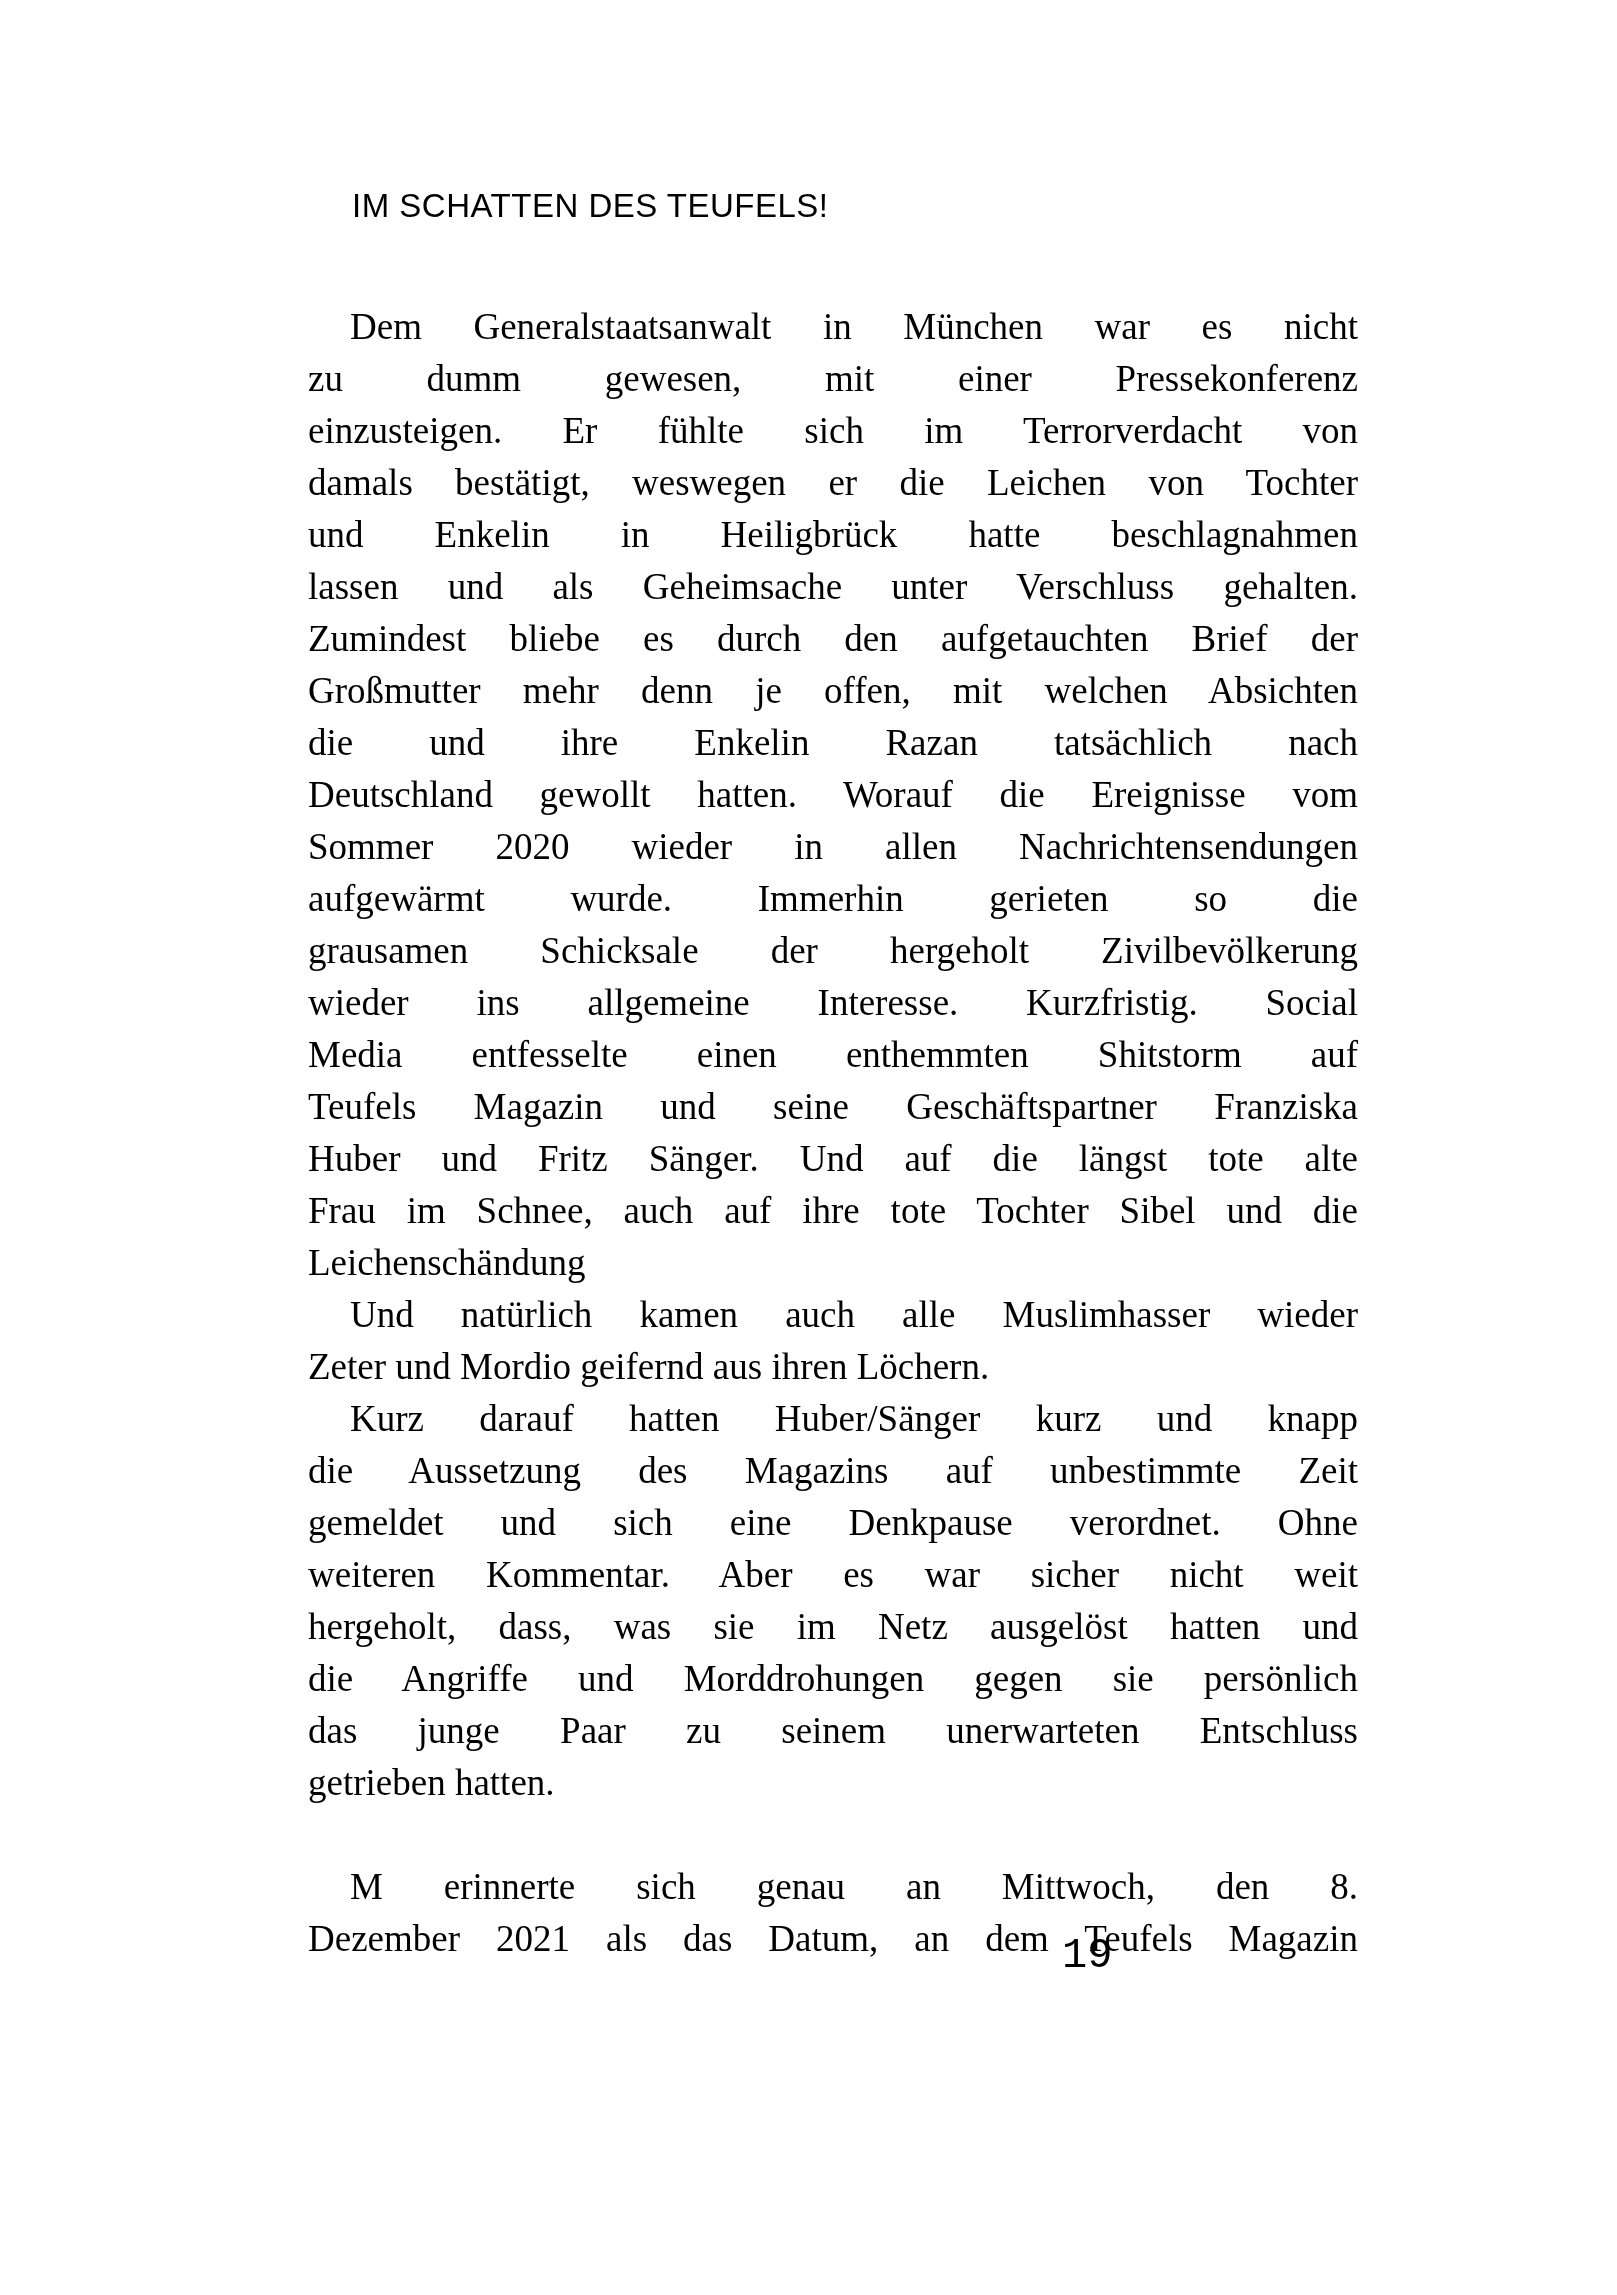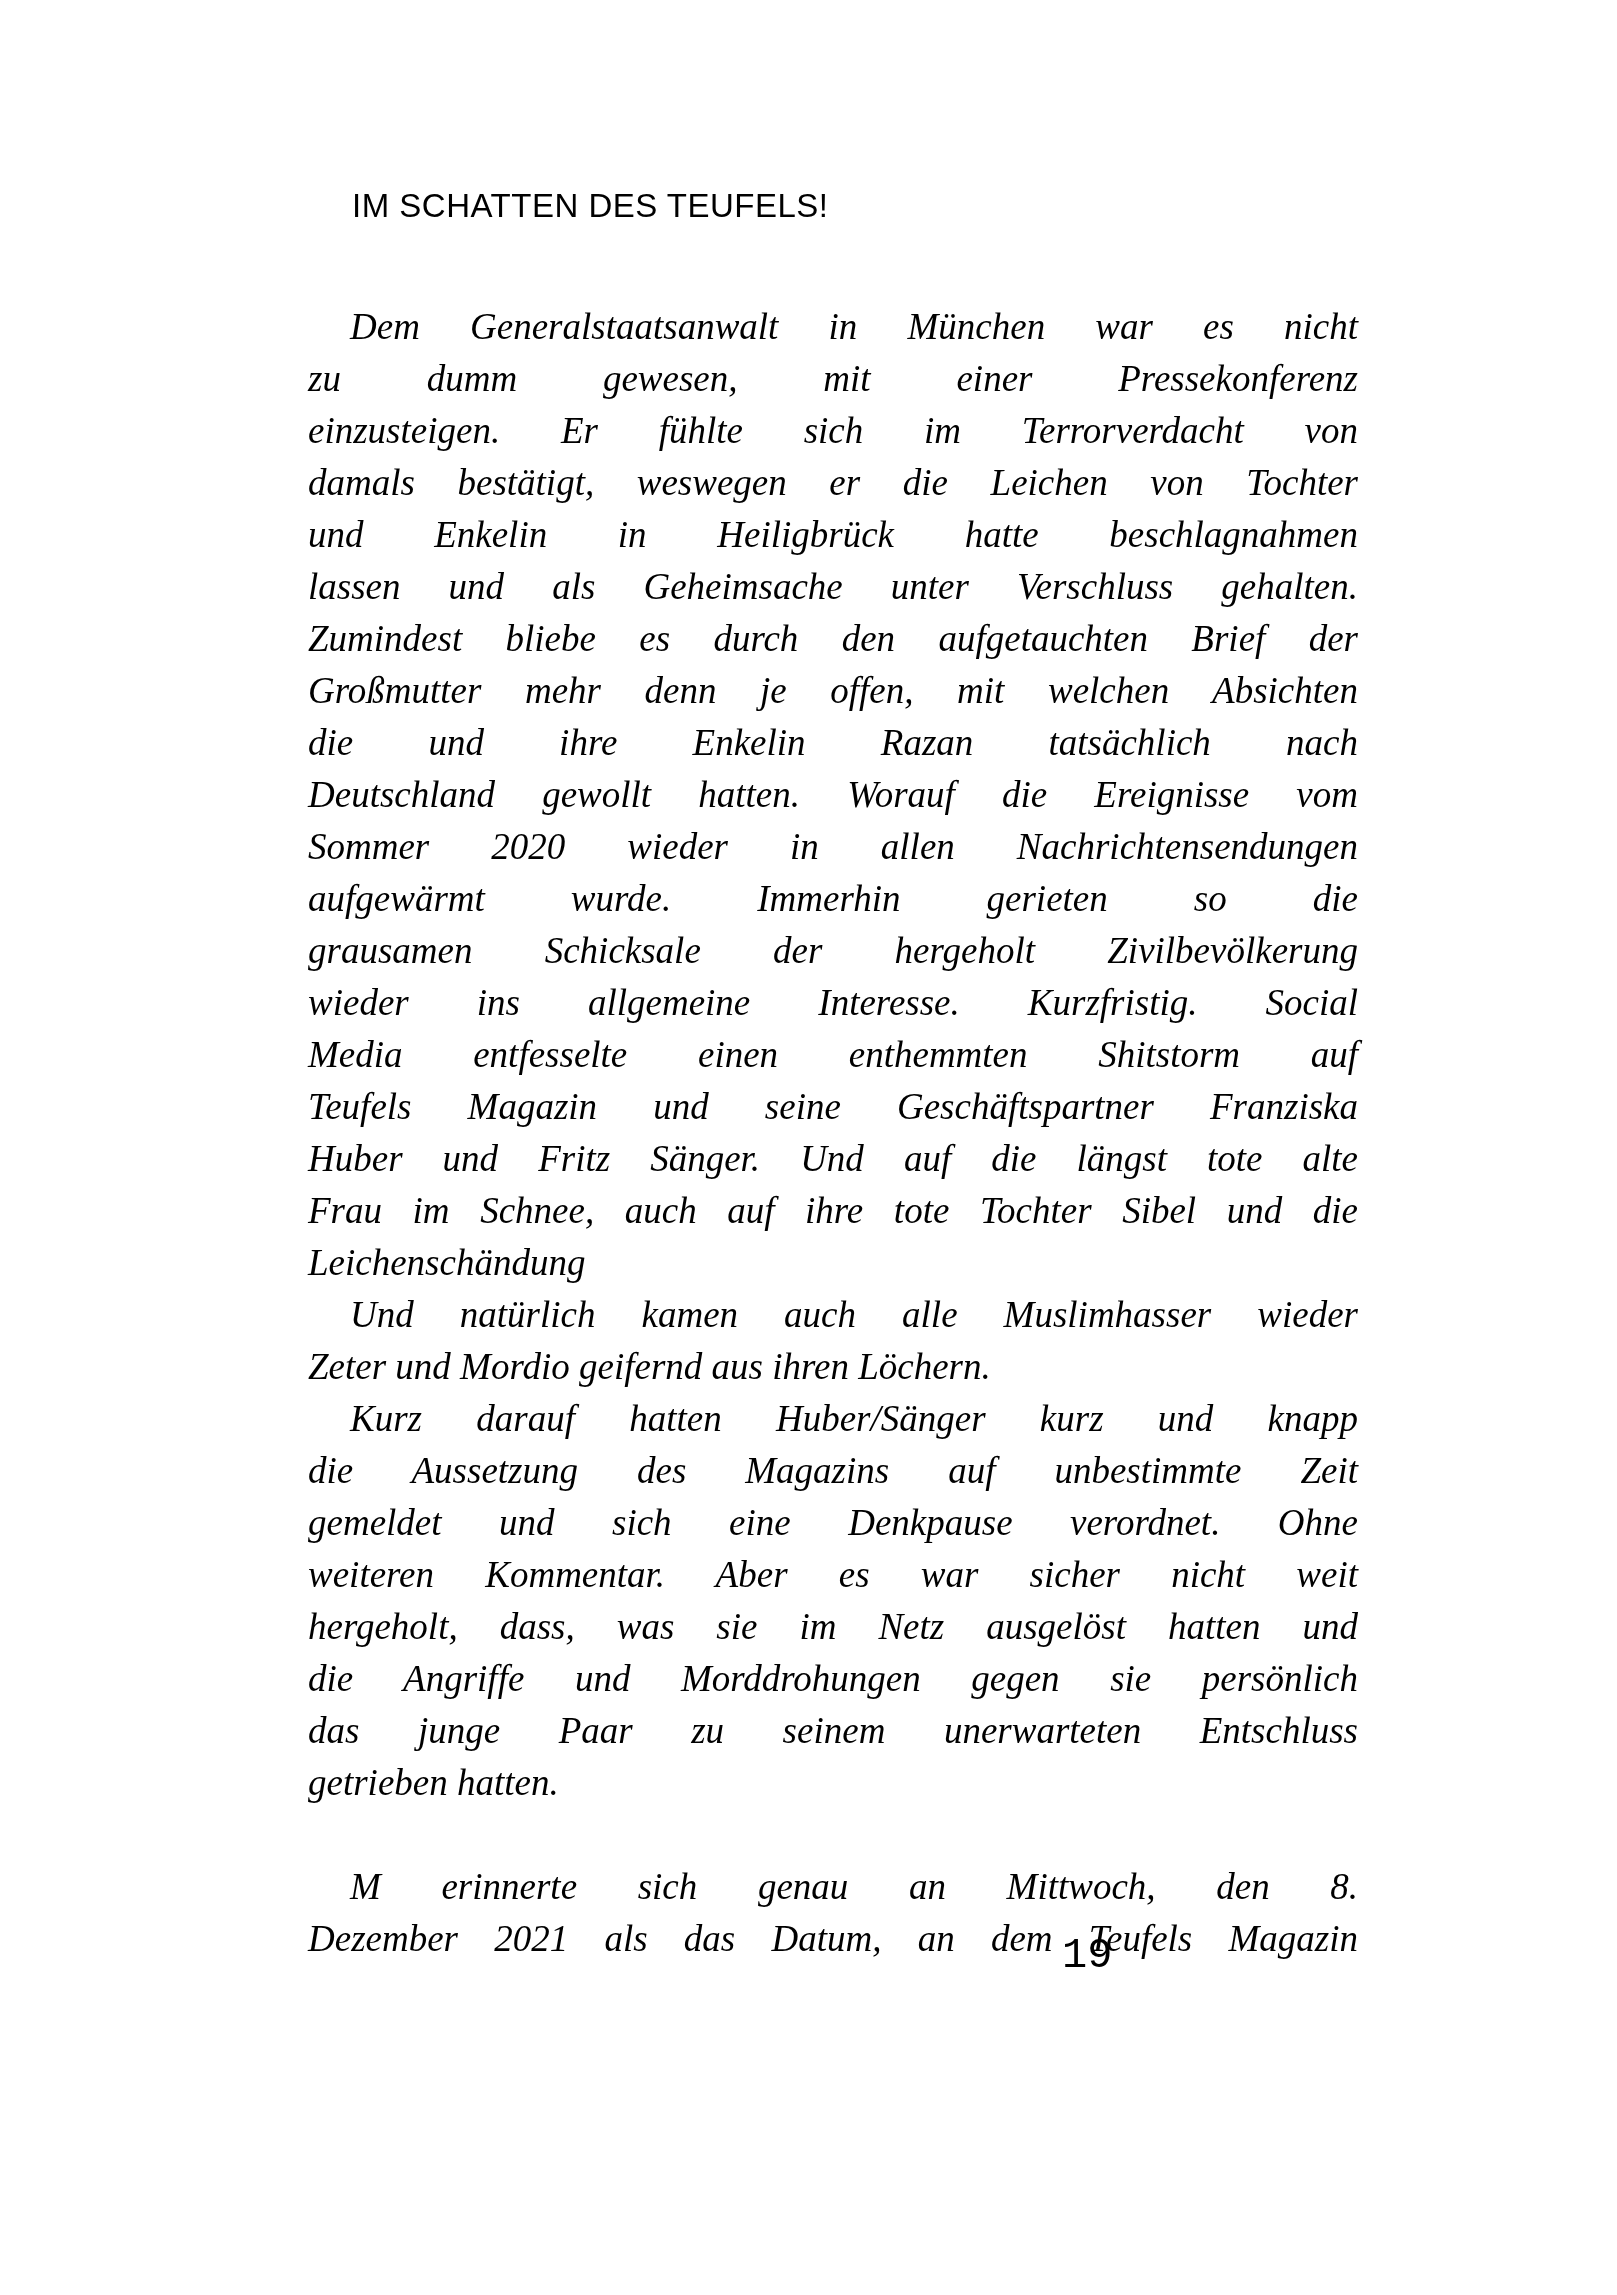--- a/index.html
+++ b/index.html
@@ -33,21 +33,20 @@
     line-height: 33px;
     letter-spacing: 0.5px;
     color: var(--text-color);
     white-space: nowrap;
   }
   .body-text {
     font-family: "Liberation Serif", serif;
     font-size: 37px;
     line-height: 52px;
     color: var(--text-color);
-    font-style: italic;
   }
   .line {
     text-align: justify;
     white-space: normal;
   }
   .line.jl {
     text-align-last: justify;
     -moz-text-align-last: justify;
   }
   .line.indent {

